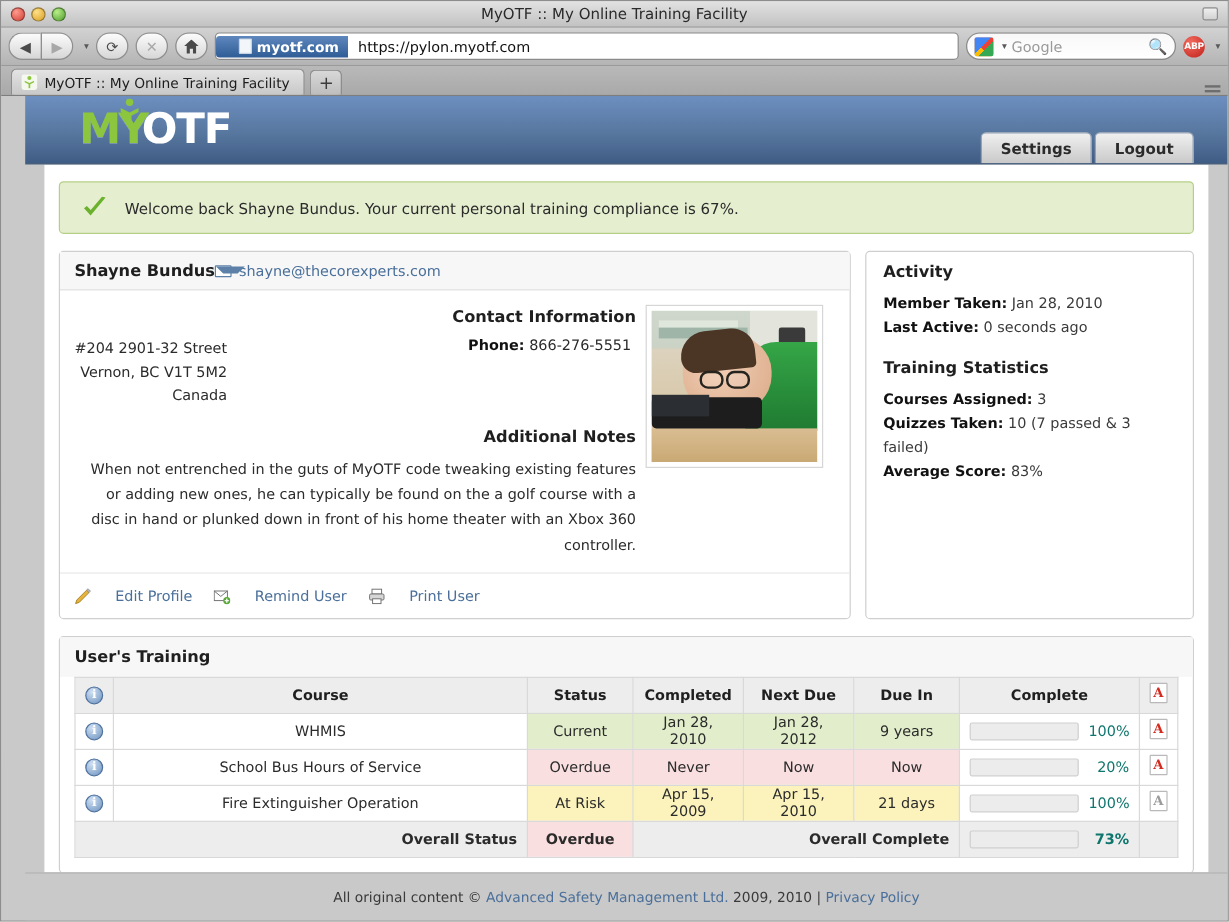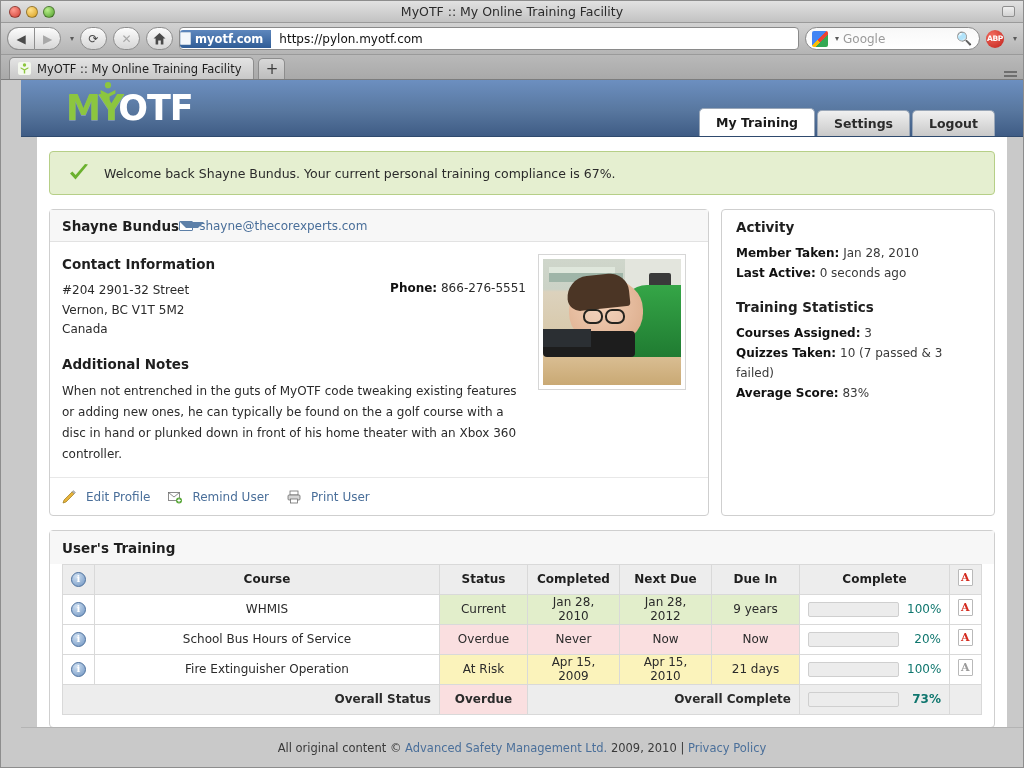--- a/index.html
+++ b/index.html
@@ -57,21 +57,21 @@
   .navbtn.disabled { color: #a8a8a8; }
   .caret { font-size: 8px; color: #5a5a5a; margin-left: 3px; }
 
   .urlbar {
     flex: 1; height: 23px; display: flex; align-items: center;
     border: 1px solid #8a8a8a; border-radius: 4px; background: #fff;
     overflow: hidden;
   }
   .site-chip {
     height: 18px; display: flex; align-items: center; gap: 4px;
-    padding: 0 8px 0 0;
+    padding: 0 8px 0 19px;
     background: linear-gradient(#5e87bd, #2f5c96);
     color: #fff; font-size: 11.5px; font-weight: bold;
     border-radius: 3px 0 0 3px;
   }
   .doc-ico {
     width: 11px; height: 13px; background: #f2f6fb;
     border: 1px solid #c6d3e2; border-radius: 1px;
   }
   .url-text { font-size: 12px; color: #111; padding-left: 8px; }
 
@@ -211,21 +211,21 @@
   .env {
     width: 14px; height: 10px; border: 1px solid #5d80a8; border-radius: 1px;
     background: #fff; position: relative;
   }
   .env::after {
     content: ""; position: absolute; left: 0; top: 0; width: 12px; height: 6px;
     border-left: 6px solid transparent; border-right: 6px solid transparent;
     border-top: 6px solid #5d80a8;
   }
 
-  .panel-body { display: flex; padding: 10px 12px 0 12px; }
+  .panel-body { display: flex; padding: 10px 12px 0 12px; text-align: right; }
   .info-col { flex: 1; padding-right: 8px; }
   .photo-col { width: 158px; padding-top: 2px; }
 
   .sec-head { font-size: 13.5px; font-weight: bold; color: #1f1f1f; margin: 4px 0 9px 0; }
   .addr-row { display: flex; justify-content: space-between; }
   .addr { font-size: 12px; color: #2b2b2b; line-height: 19.5px; }
   .phone { font-size: 12px; color: #2b2b2b; padding-right: 4px; }
   .phone b { color: #111; }
   .notes { font-size: 12px; color: #2b2b2b; line-height: 21px; margin-top: 2px; }
 
@@ -265,21 +265,21 @@
     position: absolute; left: 0; bottom: 28px; width: 92px; height: 26px;
     background: #1d1d1d; border-radius: 4px;
   }
   .ph-kbd2 { position: absolute; left: 0; bottom: 38px; width: 48px; height: 18px; background: #2b2f33; }
   .ph-desk { position: absolute; left: 0; bottom: 0; width: 100%; height: 28px; background: linear-gradient(#d9bd92, #c9a974); }
 
   .actions {
     display: flex; gap: 18px; padding: 12px 12px 11px 12px;
     border-top: 1px solid #e8e8e8; margin-top: 12px;
   }
-  .action { display: flex; align-items: center; gap: 10px; font-size: 12px; color: #4a6f9a; }
+  .action { display: flex; align-items: center; gap: 20px; font-size: 12px; color: #4a6f9a; }
   .ico-s { width: 14px; height: 14px; }
 
   .act-panel { padding: 9px 14px 14px 14px; }
   .act-title { font-size: 13.5px; font-weight: bold; color: #1f1f1f; margin-bottom: 8px; }
   .act-line { font-size: 12px; color: #3a3a3a; line-height: 20px; }
   .act-line b { color: #111; }
   .act-title.second { margin-top: 16px; }
 
   .training {
     margin-top: 14px; margin-bottom: 14px;
@@ -408,21 +408,20 @@
     <div class="site-header">
       <div class="logo">
         <span class="logo-my">MY</span>
         <span class="logo-otf">OTF</span>
         <svg class="logo-person" viewBox="0 0 16 22">
           <circle cx="8" cy="3.2" r="3.1" fill="#8cc63f"></circle>
           <path d="M0.6 8 L8 11.8 L15.4 8 L15.4 11.4 L9.6 14.4 L9.6 21.6 L6.4 21.6 L6.4 14.4 L0.6 11.4 Z" fill="#8cc63f"></path>
         </svg>
       </div>
       <div class="navtabs">
-        <div class="navtab active">My Training</div>
         <div class="navtab">Settings</div>
         <div class="navtab">Logout</div>
       </div>
     </div>
 
     <div class="content">
       <div class="sheet">
 
         <div class="banner">
           <svg class="check" viewBox="0 0 22 22">

